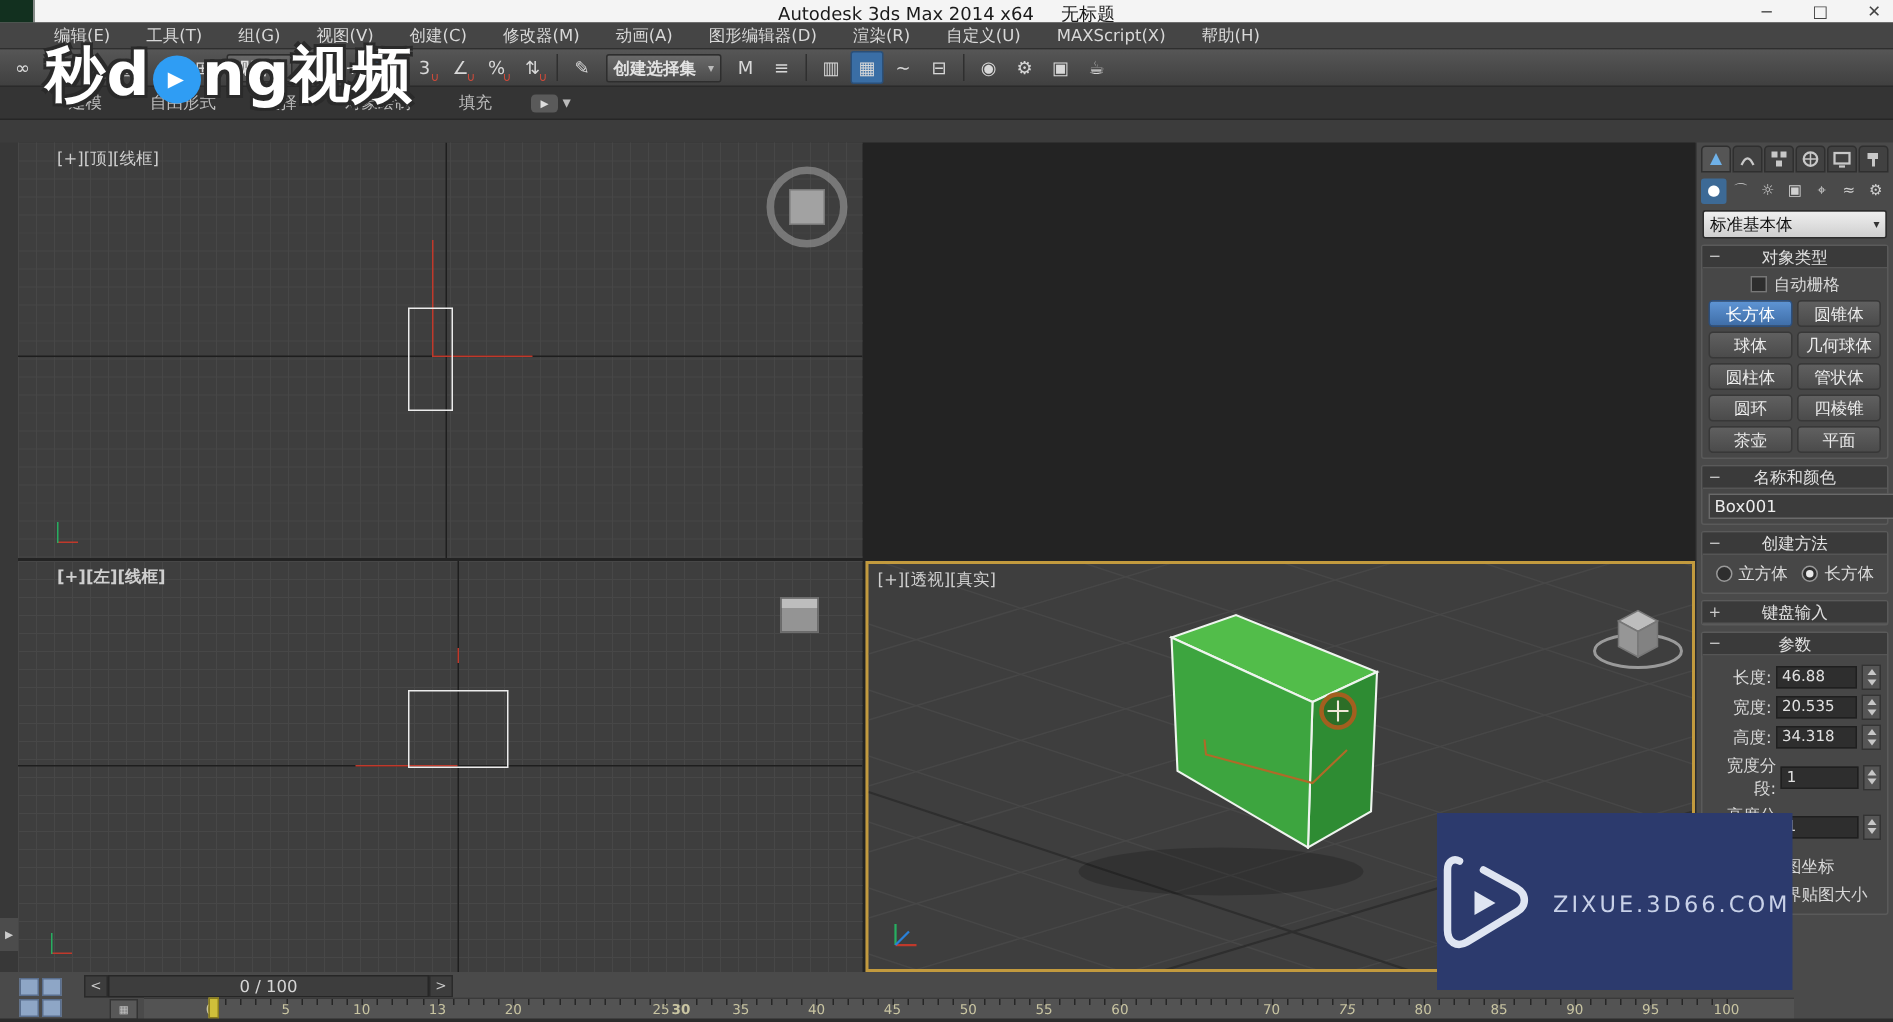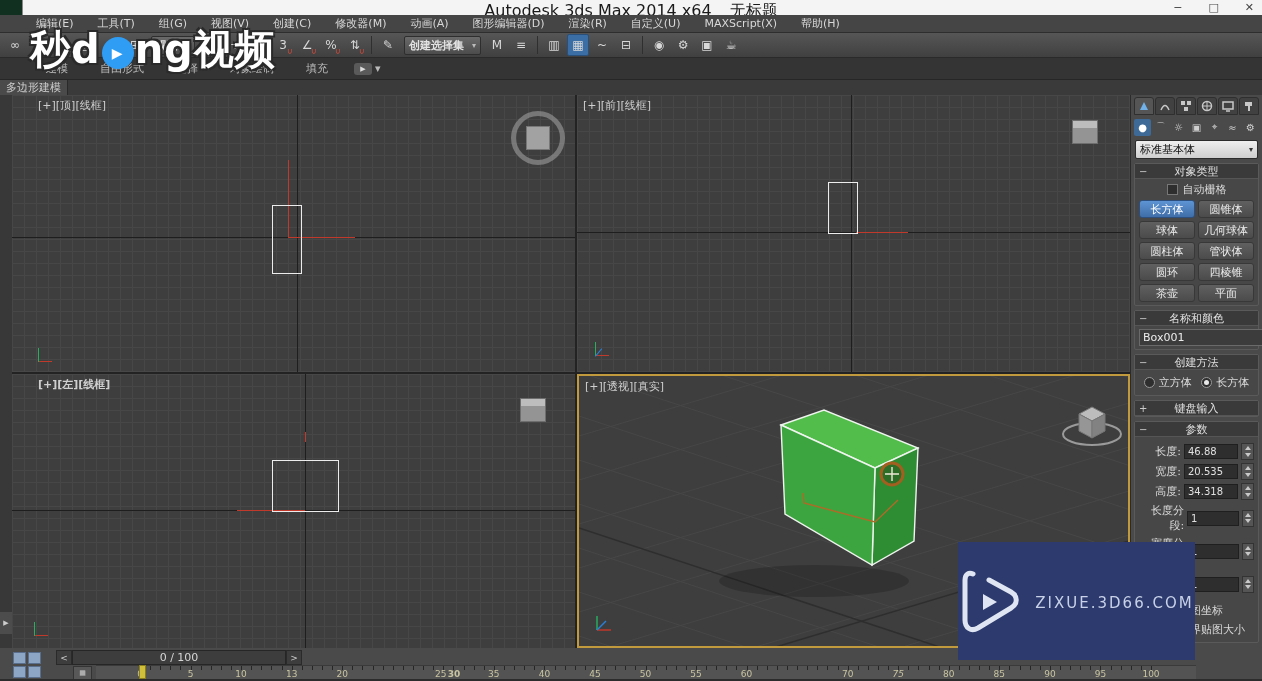--- a/index.html
+++ b/index.html
@@ -1,21 +1,21 @@
 <!DOCTYPE html>
 <html><head>
 <meta charset="utf-8">
 <style>
   html,body{margin:0;padding:0;background:#222;}
   .app{position:relative;width:1262px;height:681px;overflow:hidden;
        font-family:"DejaVu Sans",sans-serif;background:#3c3c3c;color:#d6d6d6;font-size:11px;}
   
   .titlebar{position:absolute;left:0;top:0;width:1262px;height:15px;background:#f4f4f4;color:#1a1a1a;}
   .titlebar .app-icon{position:absolute;left:0;top:0;width:22px;height:15px;background:#12301f;border-right:1px solid #888;}
-  .titlebar .ttl{position:absolute;left:0;right:0;top:1px;text-align:center;font-size:16px;}
+  .titlebar .ttl{position:absolute;left:0;right:0;top:1px;text-align:center;font-size:12px;}
   .titlebar .ttl .doc{margin-left:18px;}
   .win-controls{position:absolute;right:8px;top:0;height:15px;display:flex;gap:26px;color:#444;font-size:11px;}
   .win-controls span{cursor:default;line-height:15px;}
   
   .menubar{position:absolute;left:0;top:15px;width:1262px;height:18px;background:#454545;border-bottom:1px solid #2e2e2e;display:flex;align-items:center;padding-left:24px;box-sizing:border-box;gap:0;}
   .menu-item{padding:0 12px;color:#d8d8d8;line-height:18px;}
   
   .toolbar{position:absolute;left:0;top:33px;width:1262px;height:25px;background:linear-gradient(#565656,#404040);border-bottom:1px solid #2a2a2a;display:flex;align-items:center;padding-left:4px;box-sizing:border-box;gap:2px;}
   .tb-icon{width:20px;height:20px;border:1px solid transparent;border-radius:2px;display:flex;align-items:center;justify-content:center;color:#d8d8d8;font-size:12px;position:relative;}
   .tb-icon.active{background:#3a6ea5;border-color:#2a4f78;}
@@ -183,23 +183,20 @@
       <span class="ribbon-tab">建模</span>
       <span class="ribbon-tab">自由形式</span>
       <span class="ribbon-tab">选择</span>
       <span class="ribbon-tab">对象绘制</span>
       <span class="ribbon-tab">填充</span>
       <div class="ribbon-cam">
         <span class="cam">▶</span>
         <span>▾</span>
       </div>
     </div>
-  <div class="panel-tab-row">
-    <div class="panel-tab">多边形建模</div>
-  </div>
 
   <div class="left-strip">
     <div class="strip-arrow">▶</div>
   </div>
 
   <div class="viewports">
 
     <div class="vp" style="left:0;top:0;width:563px;height:277px;">
       <div class="vp-label" style="left:26px;top:3px;">[+][顶][线框]</div>
       <div class="origin-v" style="left:285px;"></div>
@@ -209,33 +206,20 @@
       <div class="wrect" style="left:260px;top:110px;width:28px;height:67px;"></div>
       <div class="ring" style="left:499px;top:16px;">
           <div class="cube-sq"></div>
         </div>
       <div class="tripod" style="left:24px;bottom:8px;">
           <i class="tx"></i>
           <i class="ty"></i>
         </div>
     </div>
 
-    <div class="vp" style="left:565px;top:0;width:553px;height:277px;">
-      <div class="vp-label" style="left:6px;top:3px;">[+][前][线框]</div>
-      <div class="origin-v" style="left:274px;"></div>
-      <div class="origin-h" style="top:137px;"></div>
-      <div class="redline" style="left:279px;top:137px;width:52px;height:1px;"></div>
-      <div class="wrect" style="left:251px;top:87px;width:28px;height:50px;"></div>
-      <div class="mini-cube" style="left:495px;top:25px;"></div>
-      <div class="tripod" style="left:16px;bottom:14px;">
-          <i class="tx"></i>
-          <i class="ty"></i>
-          <i class="tz"></i>
-        </div>
-    </div>
 
     <div class="vp" style="left:0;top:279px;width:563px;height:274px;font-weight:bold;">
       <div class="vp-label" style="left:26px;top:3px;">[+][左][线框]</div>
       <div class="origin-v" style="left:293px;"></div>
       <div class="origin-h" style="top:136px;"></div>
       <div class="redline" style="left:225px;top:136px;width:68px;height:1px;"></div>
       <div class="redline" style="left:293px;top:58px;width:1px;height:10px;"></div>
       <div class="wrect" style="left:260px;top:86px;width:65px;height:50px;"></div>
       <div class="mini-cube" style="left:508px;top:24px;"></div>
       <div class="tripod" style="left:20px;bottom:10px;">
@@ -428,28 +412,20 @@
             <span class="p-label">宽度:</span>
             <div class="p-field">20.535</div>
             <div class="spin">
               <i class="up"></i>
               <i class="dn"></i>
             </div>
           </div>
           <div class="param-row">
             <span class="p-label">高度:</span>
             <div class="p-field">34.318</div>
-            <div class="spin">
-              <i class="up"></i>
-              <i class="dn"></i>
-            </div>
-          </div>
-          <div class="param-row">
-            <span class="p-label">长度分段:</span>
-            <div class="p-field">1</div>
             <div class="spin">
               <i class="up"></i>
               <i class="dn"></i>
             </div>
           </div>
           <div class="param-row">
             <span class="p-label">宽度分段:</span>
             <div class="p-field">1</div>
             <div class="spin">
               <i class="up"></i>

